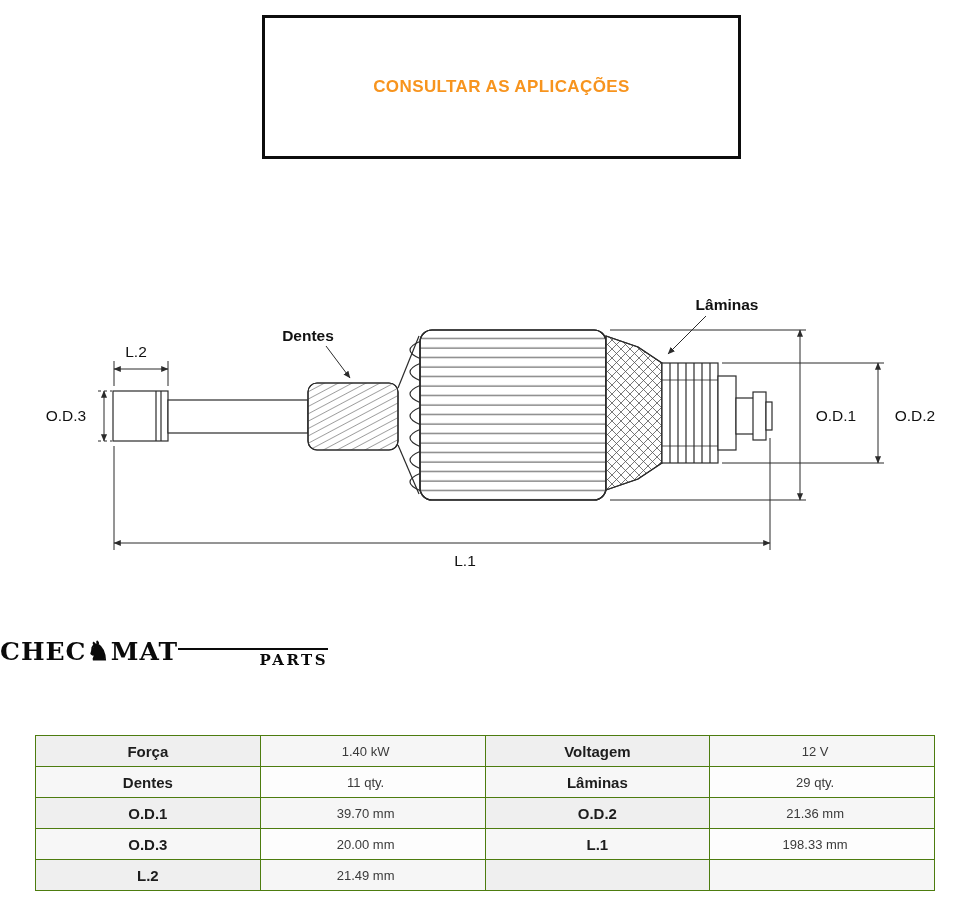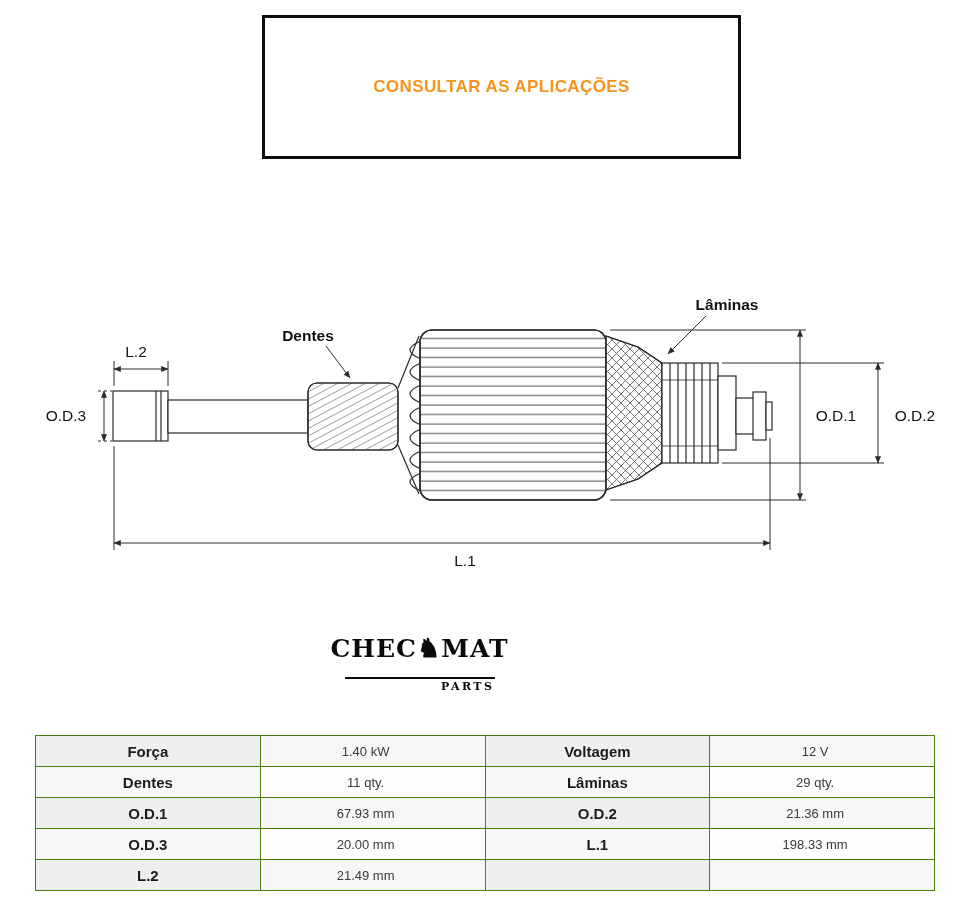--- a/index.html
+++ b/index.html
@@ -9,24 +9,24 @@
 
   .notice-box {
     position: absolute; left: 262px; top: 15px; width: 479px; height: 144px;
     border: 3px solid #0d0d0d; background: #fff;
     display: flex; flex-direction: column; justify-content: center; align-items: center; gap: 9px;
   }
   .notice-line { color: #f7941e; font-size: 17px; font-weight: bold; letter-spacing: 0.4px; white-space: nowrap; }
 
   .diagram { position: absolute; left: 0; top: 268px; }
 
-  .logo { position: absolute; left: 0; top: 634px; width: 839px; display: flex; flex-direction: column; align-items: center; }
+  .logo { position: absolute; left: 0; top: 634px; width: 839px; display: flex; flex-direction: row; align-items: center; }
   .logo-main { font-family: "DejaVu Serif", "Liberation Serif", serif; font-weight: bold; font-size: 25px; letter-spacing: 1px; color: #0a0a0a; line-height: 1.1; }
   .knight { font-size: 26px; }
-  .logo-sub { width: 150px; text-align: right; font-family: "DejaVu Serif", "Liberation Serif", serif; font-weight: bold; font-size: 11px; letter-spacing: 2.5px; color: #0a0a0a; border-top: 2px solid #0a0a0a; padding-top: 1px; margin-top: 14px; }
+  .logo-sub { width: 150px; text-align: right; font-family: "DejaVu Serif", "Liberation Serif", serif; font-weight: bold; font-size: 15px; letter-spacing: 2.5px; color: #0a0a0a; border-top: 2px solid #0a0a0a; padding-top: 1px; margin-top: 14px; }
 
   table.specs { position: absolute; left: 35px; top: 735px; width: 900px; border-collapse: collapse; table-layout: fixed; }
   .specs td { border: 1px solid #4d7c0f; height: 31px; padding: 0; overflow: hidden; }
   .specs td.label { width: 25%; text-align: center; font-weight: bold; font-size: 15px; color: #1d1d1d; }
   .specs td.value { width: 25%; text-align: center; font-size: 13px; color: #3a3a3a; padding-right: 14px; }
   .specs tr:nth-child(odd) td.label  { background: #efefef; }
   .specs tr:nth-child(odd) td.value  { background: #f6f6f6; }
   .specs tr:nth-child(even) td.label { background: #f7f7f7; }
   .specs tr:nth-child(even) td.value { background: #fdfdfd; }
 </style>
@@ -151,21 +151,21 @@
         <td class="value">12 V</td>
       </tr>
       <tr>
         <td class="label">Dentes</td>
         <td class="value">11 qty.</td>
         <td class="label">Lâminas</td>
         <td class="value">29 qty.</td>
       </tr>
       <tr>
         <td class="label">O.D.1</td>
-        <td class="value">67.93 mm</td>
+        <td class="value">39.70 mm</td>
         <td class="label">O.D.2</td>
         <td class="value">21.36 mm</td>
       </tr>
       <tr>
         <td class="label">O.D.3</td>
         <td class="value">20.00 mm</td>
         <td class="label">L.1</td>
         <td class="value">198.33 mm</td>
       </tr>
       <tr>

